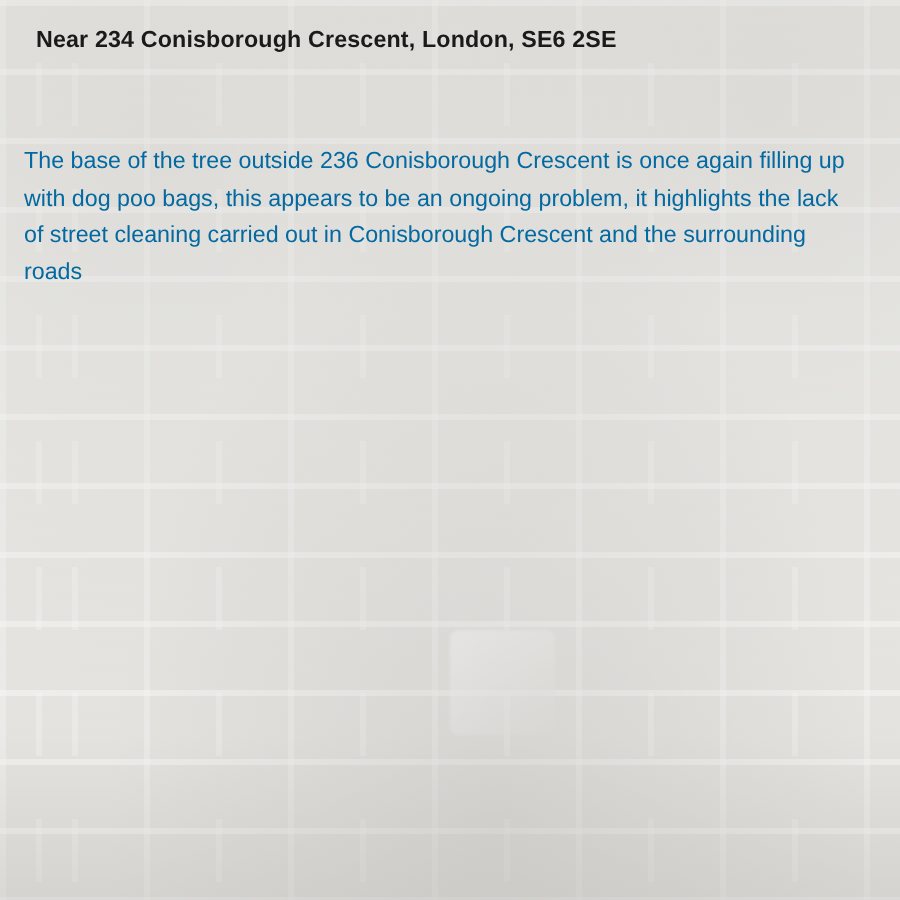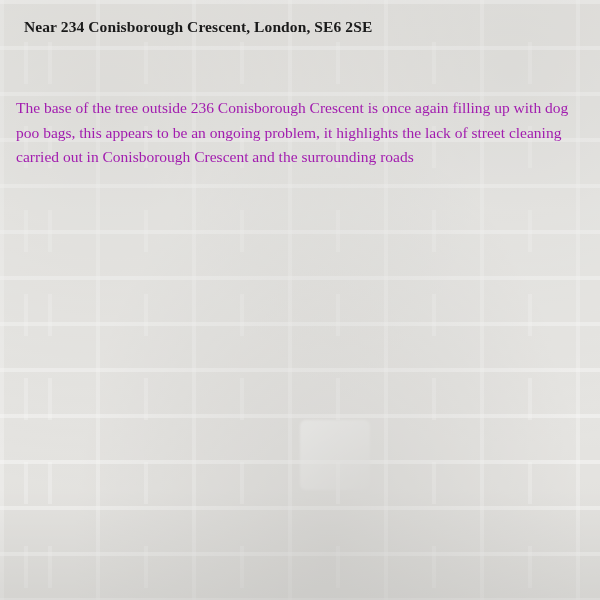--- a/index.html
+++ b/index.html
@@ -82,40 +82,39 @@
   .whitewash {
     position: absolute;
     inset: 0;
     background: rgba(246,245,243,0.62);
   }
   
   .content {
     position: absolute;
     inset: 0;
     padding: 16px;
-    font-family: Liberation Serif, serif;
   }
   .title {
     position: absolute;
     top: 18px;
     left: 24px;
     right: 18px;
     font-size: 15.5px;
     font-weight: bold;
     color: #1a1a1a;
     letter-spacing: 0.1px;
   }
   .body-text {
     position: absolute;
     top: 96px;
     left: 16px;
     width: 560px;
     font-size: 15.5px;
     line-height: 24.5px;
-    color: #a21caf;
+    color: #0369a1;
   }
 </style>
 </head>
 <body>
 
 <div id="report-card">
 
   <div class="photo-layer">
     <div class="brick-offset" style="top:42px"></div>
     <div class="brick-offset" style="top:126px"></div>

